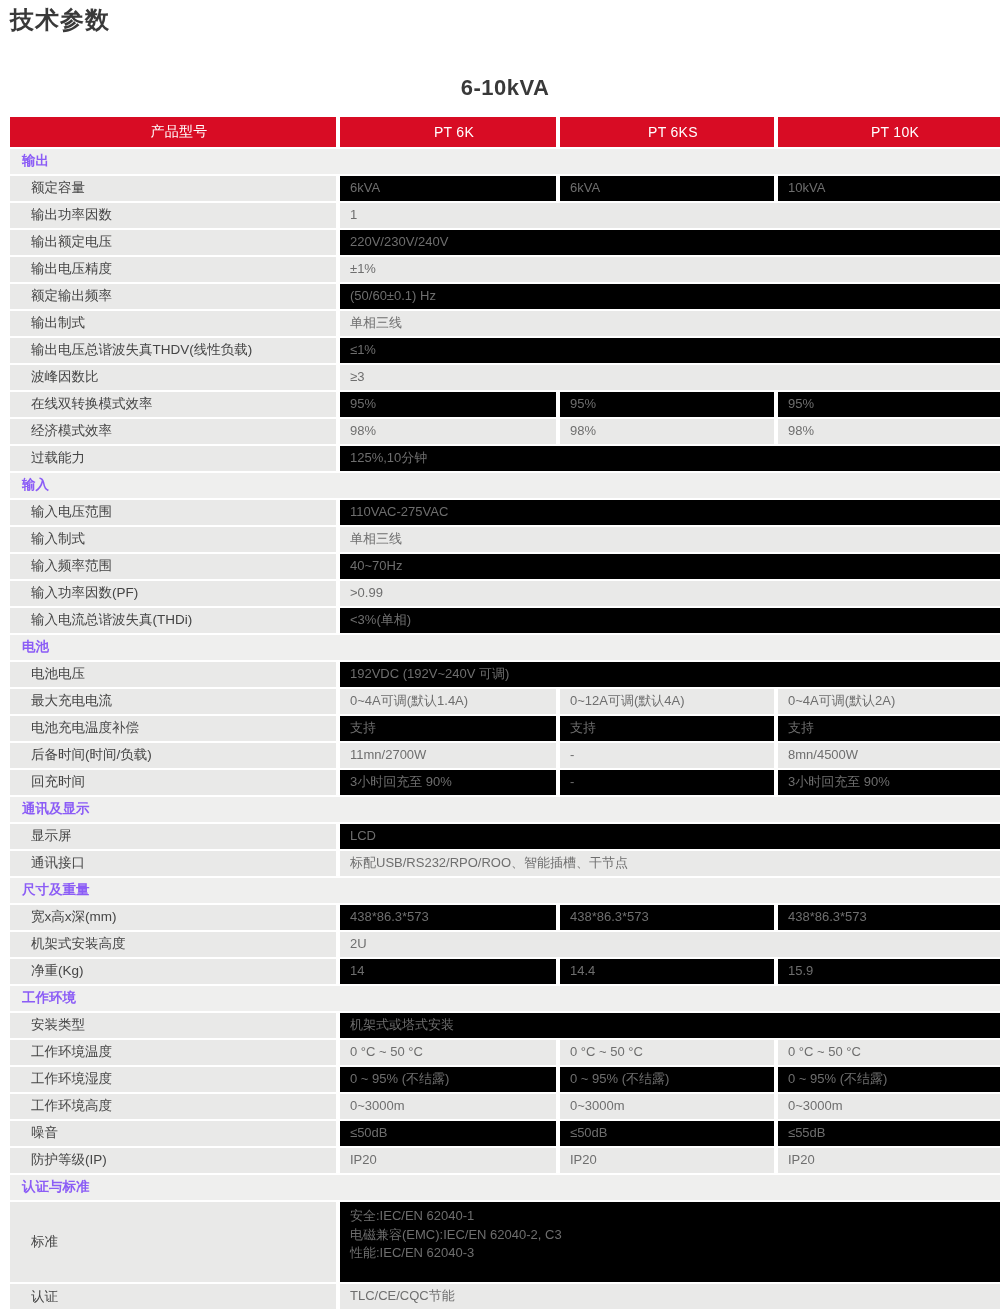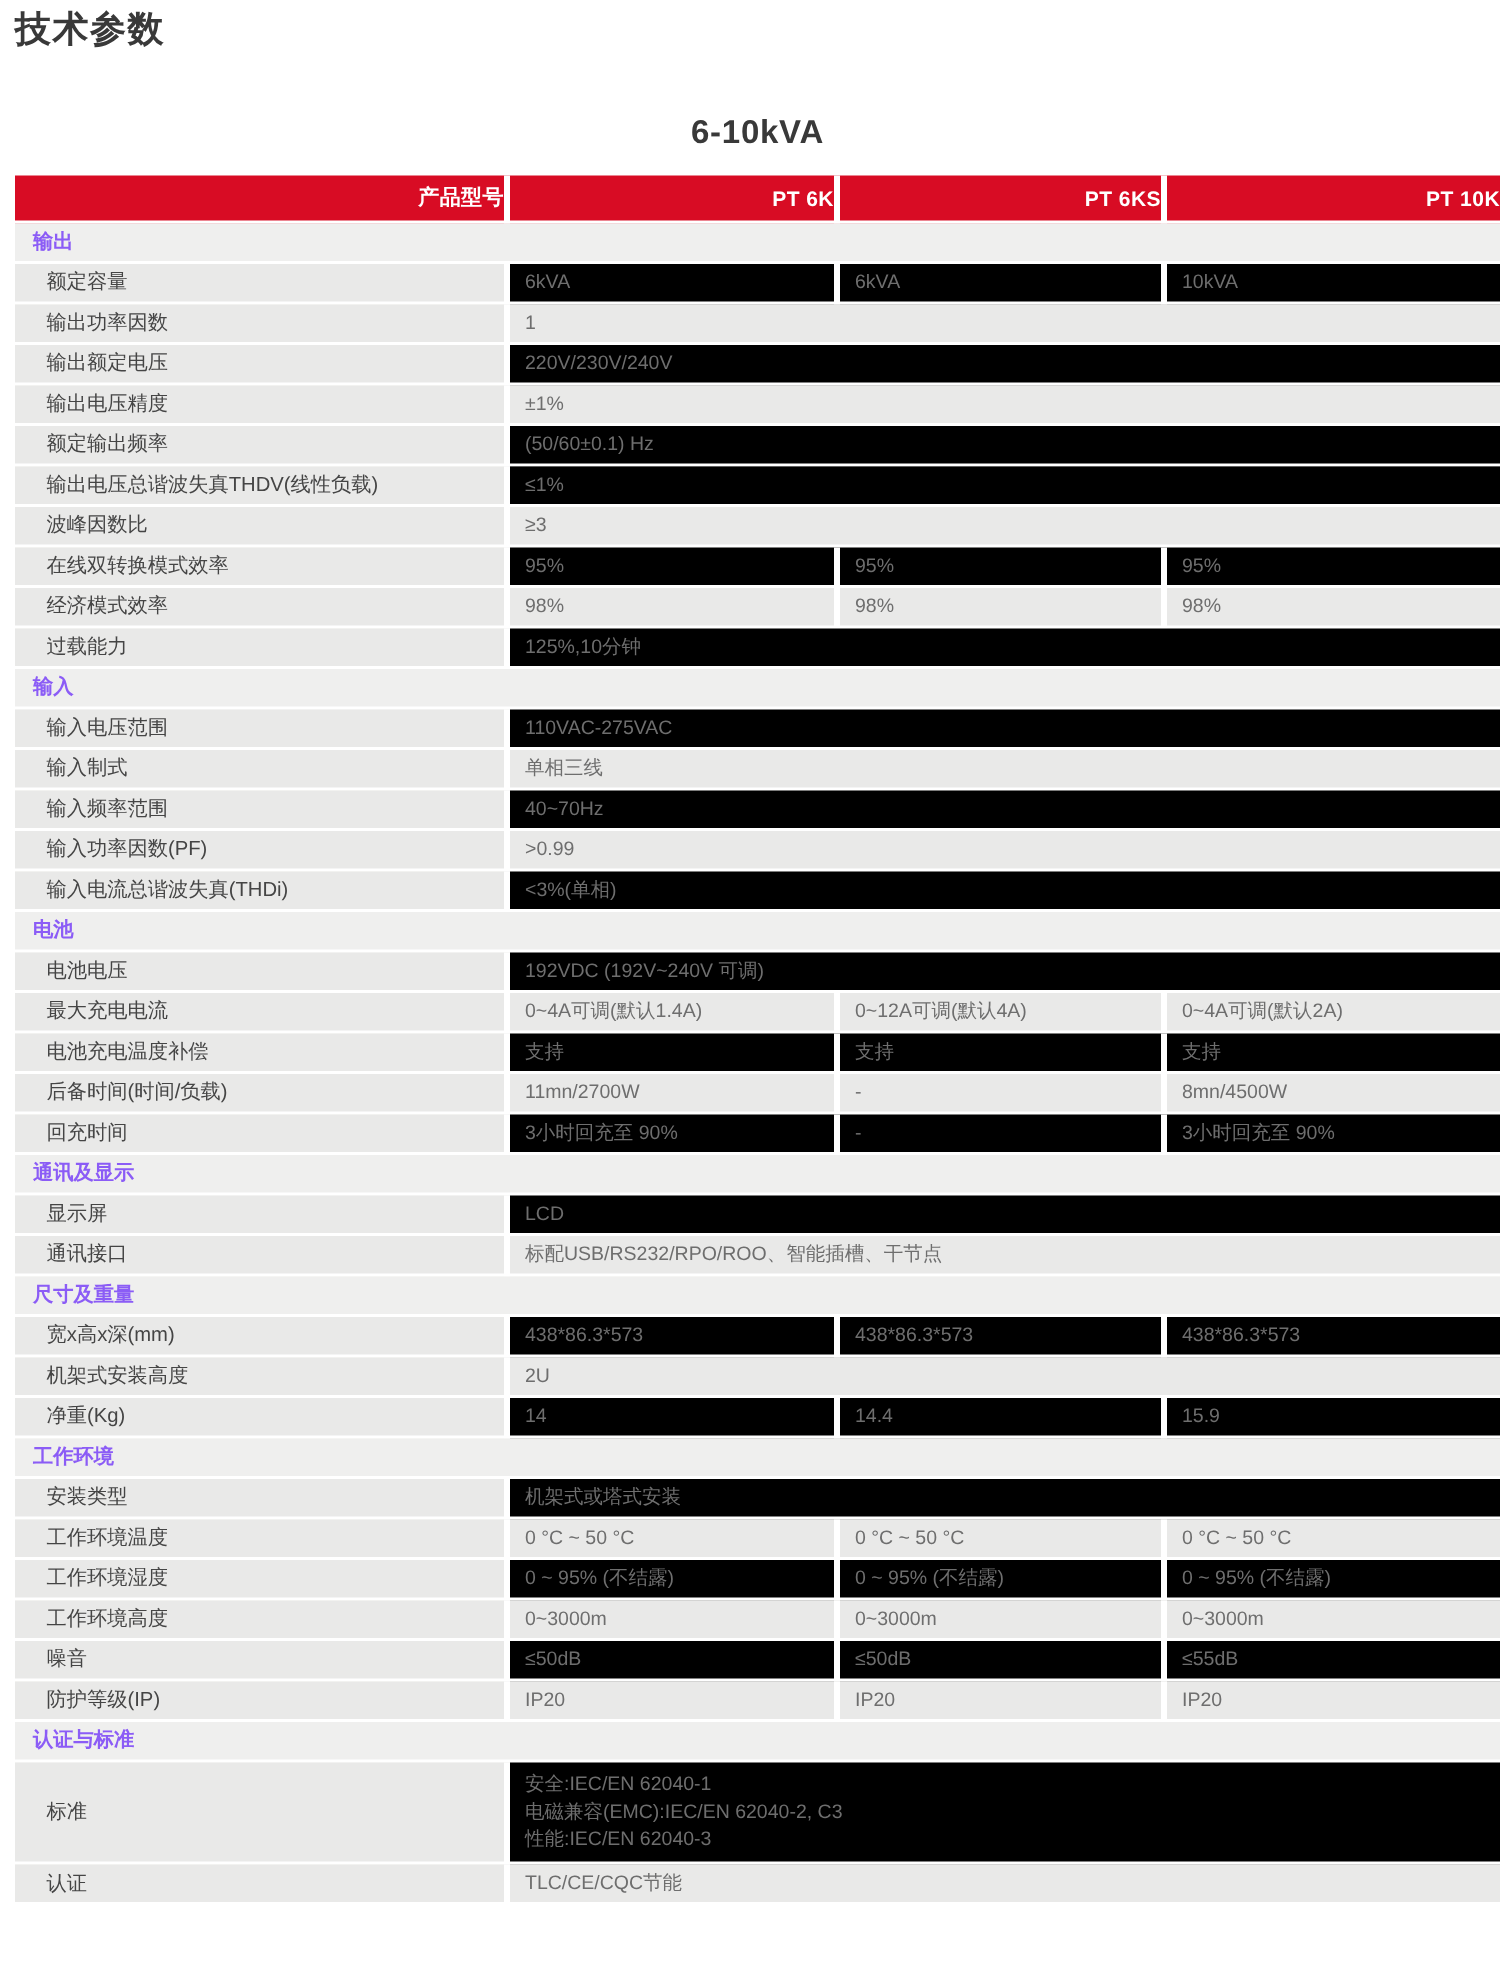--- a/index.html
+++ b/index.html
@@ -40,23 +40,23 @@
   th,td{
     border-bottom:2px solid #ffffff;
     border-right:4px solid #ffffff;
     vertical-align:middle;
     overflow:hidden;
   }
   th:last-child,td:last-child{border-right:0;}
   thead th{
     background:#d80c24;
     color:#ffffff;
-    font-weight:bold;
+    font-weight:normal;
     font-size:14px;
-    text-align:right;
+    text-align:center;
     height:30px;
     padding:0 0 0 12px;
     letter-spacing:0.3px;
   }
   td.section-cell{
     background:#efefee;
     font-weight:bold;
     color:#8b5cf6;
     height:25px;
     padding:0 0 0 12px;
@@ -70,21 +70,21 @@
     font-size:13.5px;
   }
   td.value-cell{
     color:#6e6e6e;
     padding:0 6px 0 10px;
     white-space:pre-line;
     line-height:1.45;
   }
   tr.row-grey td.value-cell{background:#e9e9e8;}
   tr.row-white td.value-cell{background:#000000;}
-  td.value-cell.tall{padding-top:5px;padding-bottom:5px;}
+  td.value-cell.tall{padding-top:5px;padding-bottom:19px;}
 </style>
 </head>
 <body>
 
 <h1 class="page-title">技术参数</h1>
 <h2 class="section-subtitle">6-10kVA</h2>
 
 <table class="spec-table">
   <colgroup>
     <col class="c-label">
@@ -119,20 +119,24 @@
         <td colspan="3" class="value-cell">220V/230V/240V</td>
       </tr>
       <tr class="row-grey">
         <td class="label-cell">输出电压精度</td>
         <td colspan="3" class="value-cell">±1%</td>
       </tr>
       <tr class="row-white">
         <td class="label-cell">额定输出频率</td>
         <td colspan="3" class="value-cell">(50/60±0.1) Hz</td>
       </tr>
+      <tr class="row-grey">
+        <td class="label-cell">输出制式</td>
+        <td colspan="3" class="value-cell">单相三线</td>
+      </tr>
       <tr class="row-white">
         <td class="label-cell">输出电压总谐波失真THDV(线性负载)</td>
         <td colspan="3" class="value-cell">≤1%</td>
       </tr>
       <tr class="row-grey">
         <td class="label-cell">波峰因数比</td>
         <td colspan="3" class="value-cell">≥3</td>
       </tr>
       <tr class="row-white">
         <td class="label-cell">在线双转换模式效率</td>

